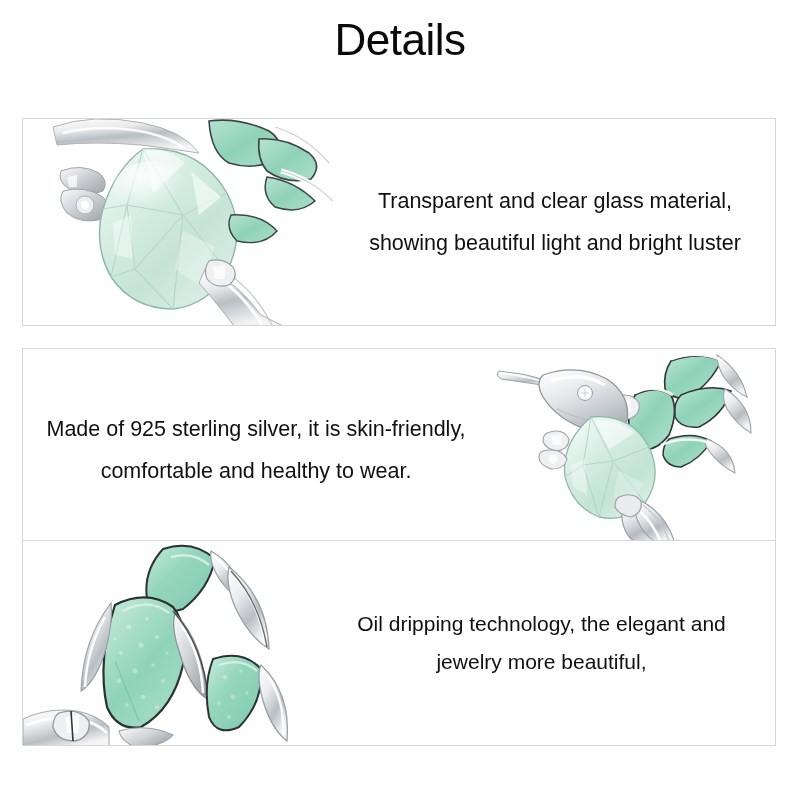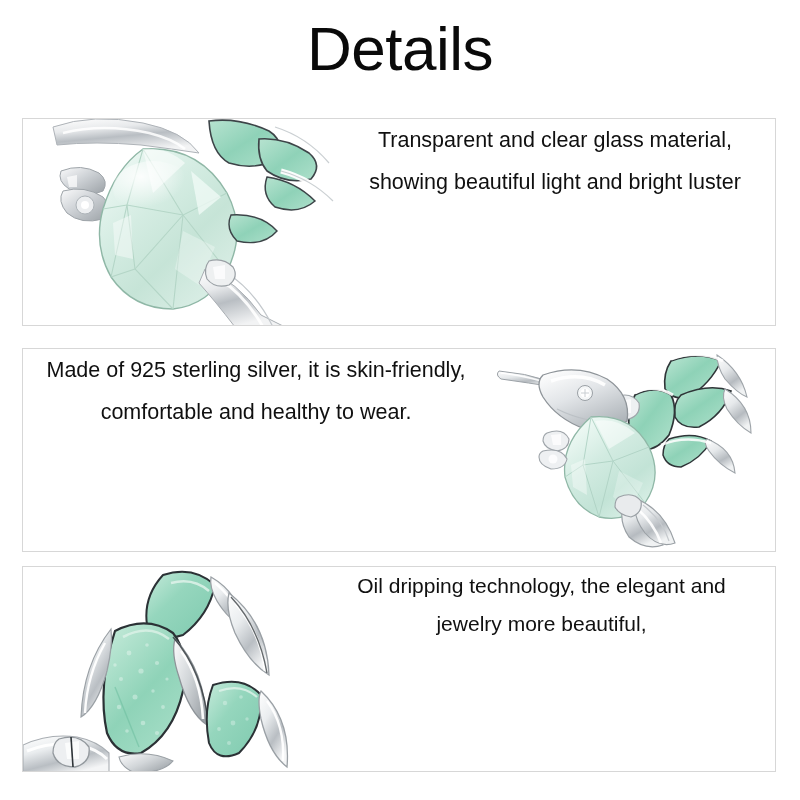--- a/index.html
+++ b/index.html
@@ -24,48 +24,48 @@
 
   
   .title-wrap {
     position: absolute;
     top: 18px;
     left: 0;
     width: 800px;
     text-align: center;
   }
   .title {
-    font-size: 62px;
+    font-size: 44px;
     font-weight: 400;
     letter-spacing: -0.5px;
     line-height: 1;
     color: #0a0a0a;
     font-family: "Liberation Sans", sans-serif;
   }
 
   
   .panel {
     position: absolute;
     left: 22px;
     width: 754px;
     box-sizing: border-box;
     border: 1px solid #d7d7d7;
     background: #ffffff;
     overflow: hidden;
   }
   #panel-1 { top: 118px;  height: 208px; }
   #panel-2 { top: 348px;  height: 204px; }
-  #panel-3 { top: 566px;  height: 206px; }
+  #panel-3 { top: 540px;  height: 206px; }
 
   .panel-inner {
     position: relative;
     width: 100%;
     height: 100%;
     display: flex;
-    align-items: flex-start;
+    align-items: center;
   }
   .panel-inner.img-left  { flex-direction: row; }
   .panel-inner.img-right { flex-direction: row-reverse; }
 
   .media {
     position: relative;
     flex: 0 0 auto;
     height: 100%;
     overflow: hidden;
   }

